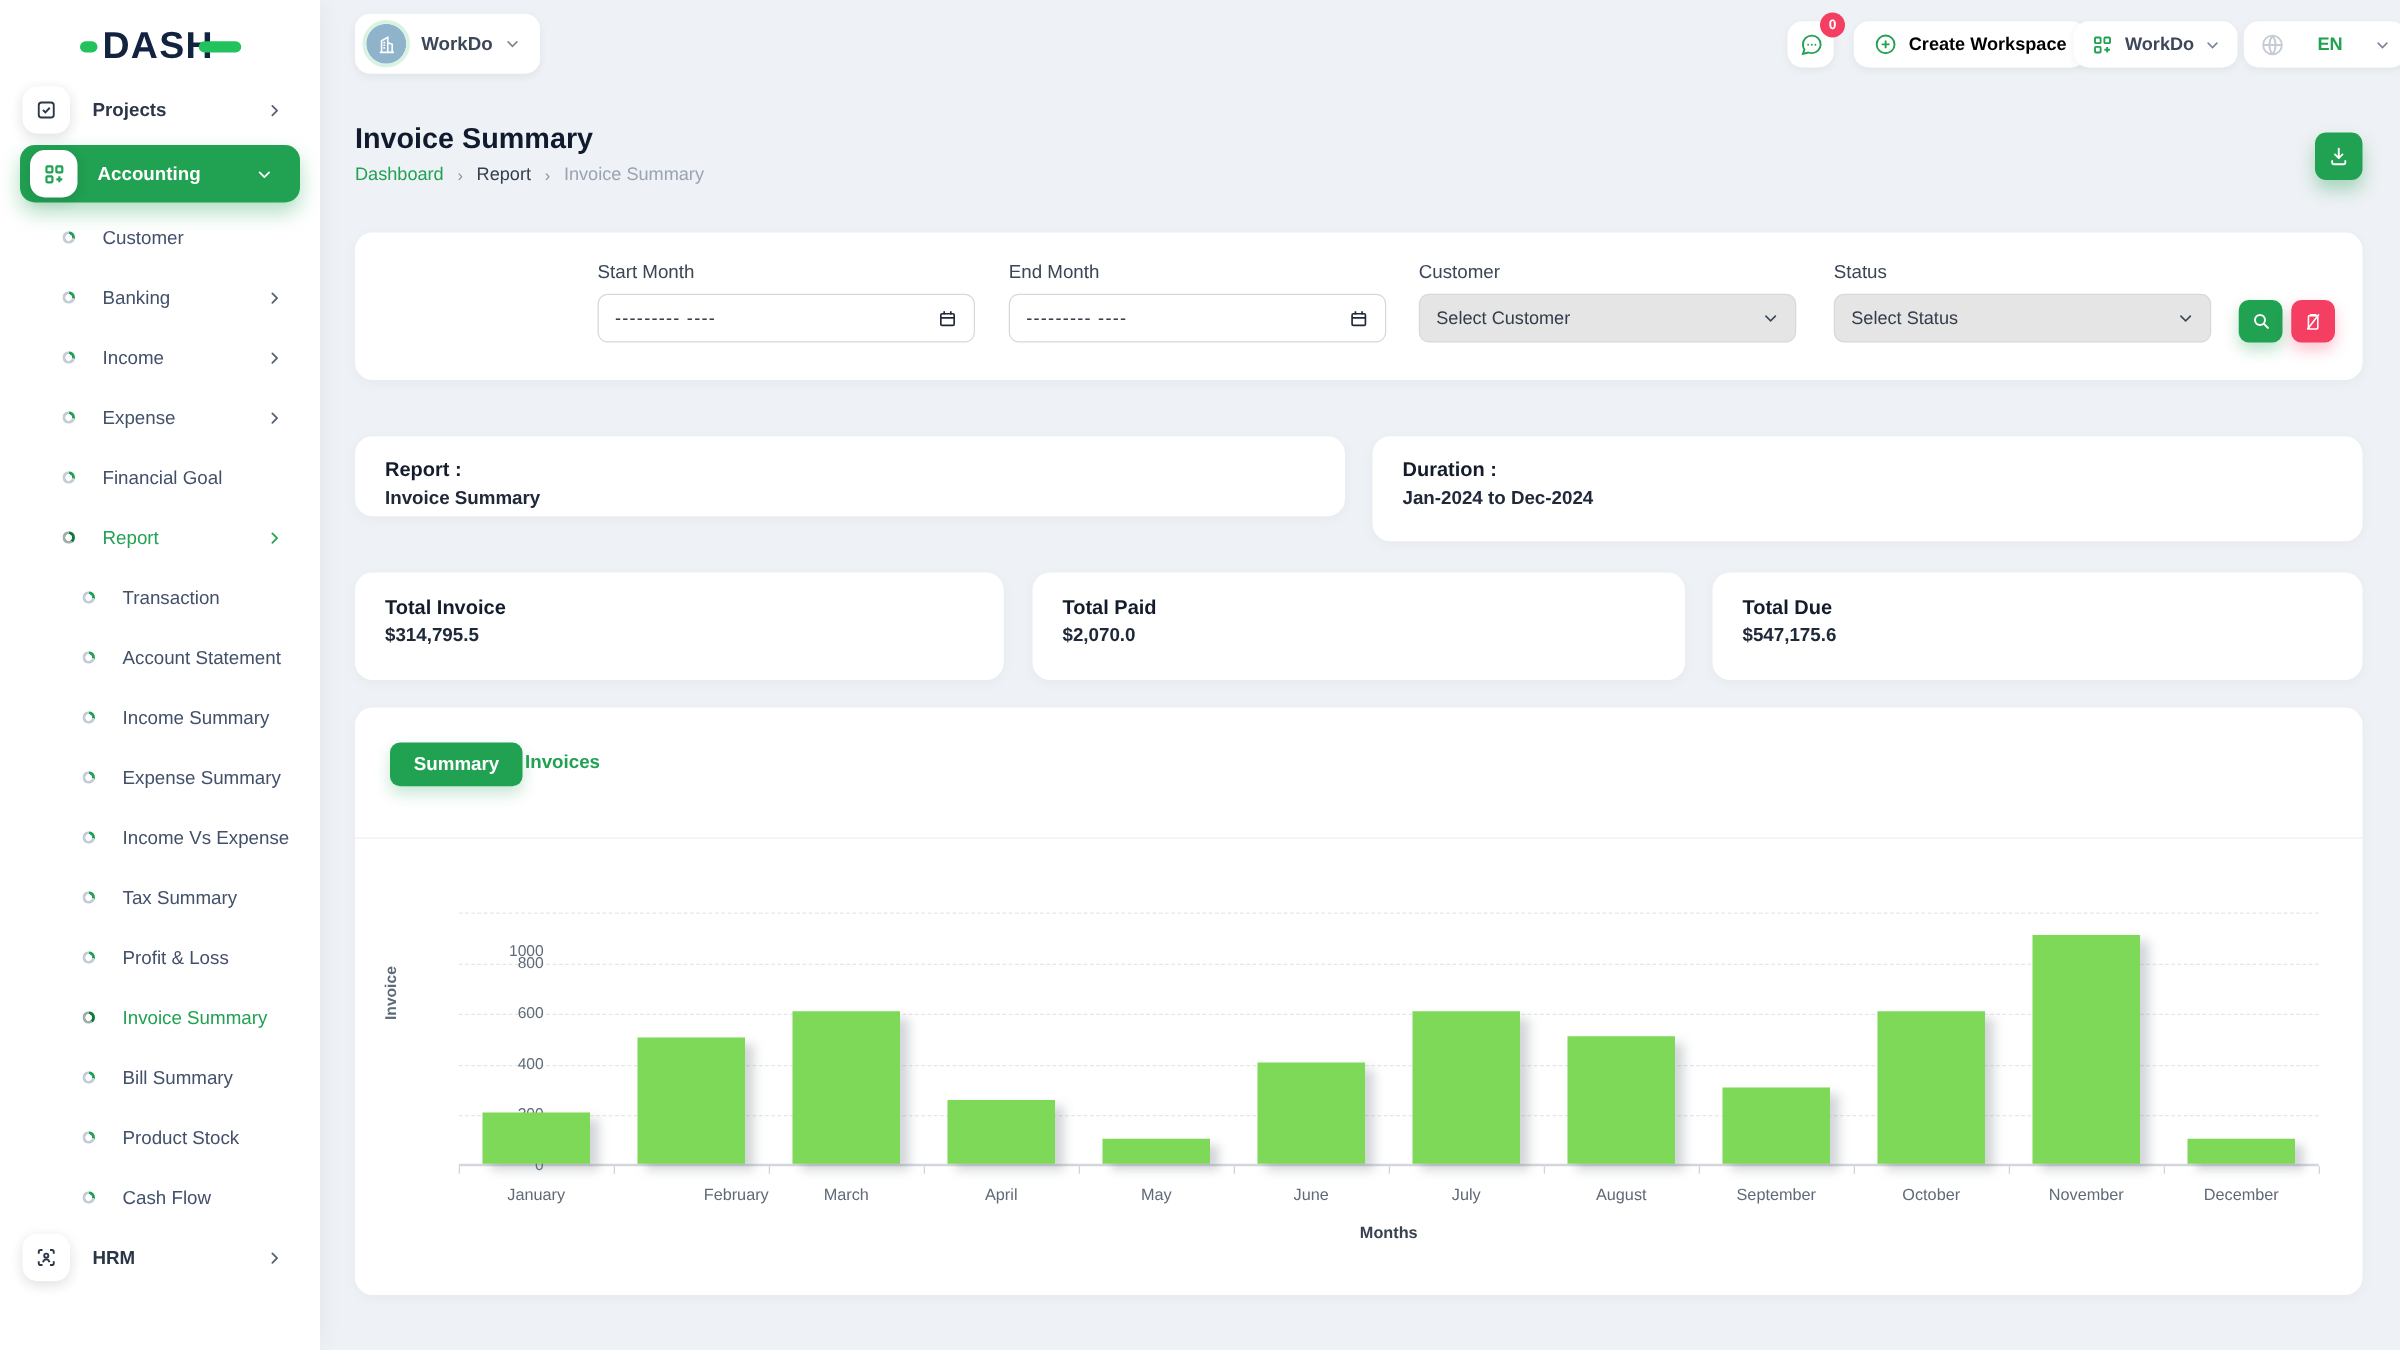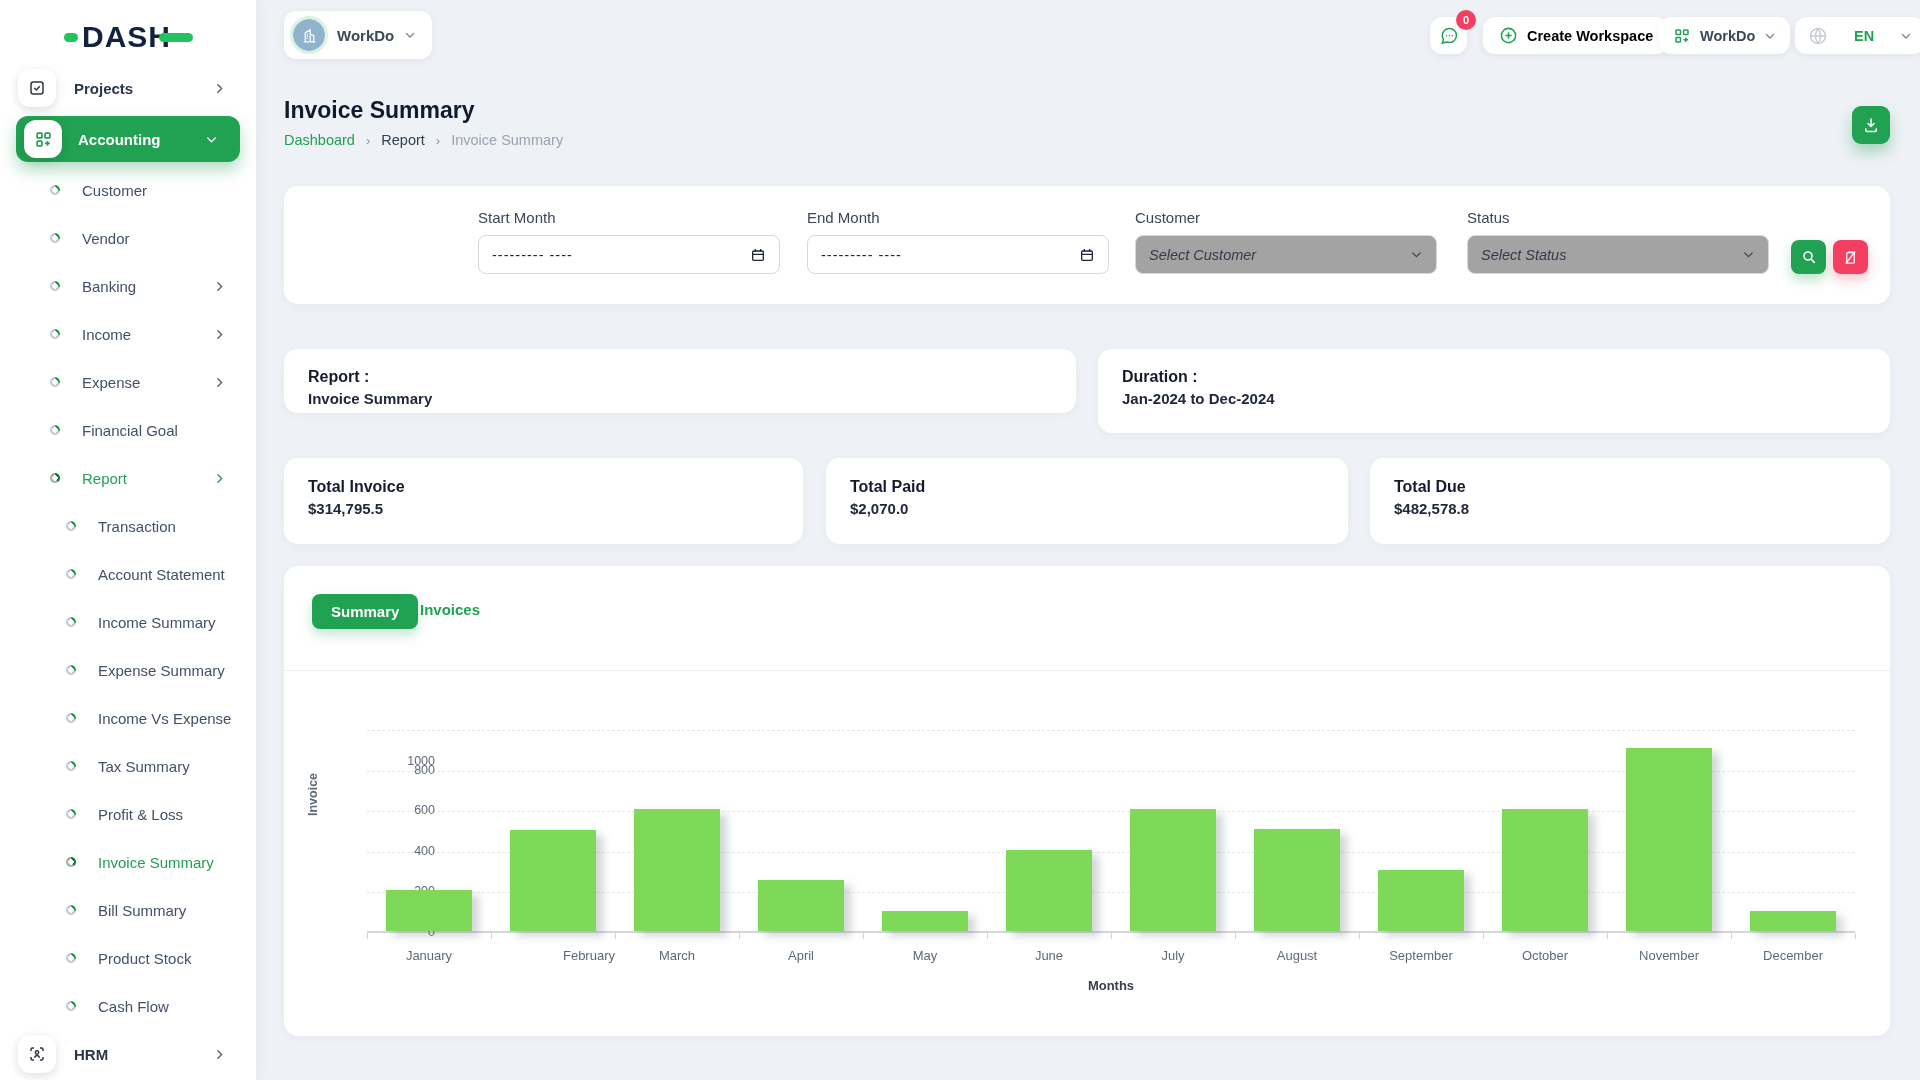--- a/index.html
+++ b/index.html
@@ -64,22 +64,22 @@
             border-radius:9px; box-shadow:0 8px 14px rgba(33,161,82,.35); display:flex; align-items:center; justify-content:center; cursor:pointer; }
 
   
   .card { position:absolute; background:#fff; border-radius:14px; box-shadow:0 2px 10px rgba(20,30,60,.04); }
   .filter-card { left:284px; top:186px; width:1606px; height:118px; }
   .fgroup { position:absolute; top:23px; }
   .fgroup .flabel { font-size:15px; color:#3b4656; margin-bottom:9px; }
   .finput { width:302px; height:39px; border:1px solid #d4d9e0; border-radius:8px; background:#fff;
             display:flex; align-items:center; padding:0 13px; font-size:14.5px; color:#333c4b; cursor:text; }
   .finput .ph { flex:1; letter-spacing:1px; color:#222a38; }
-  .fselect { width:302px; height:39px; border:1px solid #d4d9e0; border-radius:8px; background:#a3a3a3;
-             display:flex; align-items:center; padding:0 13px; font-size:14.5px; color:#333c4b; cursor:pointer;font-style:italic; }
+  .fselect { width:302px; height:39px; border:1px solid #d4d9e0; border-radius:8px; background:#e5e5e5;
+             display:flex; align-items:center; padding:0 13px; font-size:14.5px; color:#333c4b; cursor:pointer; }
   .fselect .val { flex:1; }
   .g-start { left:194px; } .g-end { left:523px; } .g-cust { left:851px; } .g-stat { left:1183px; }
   .icon-btn { position:absolute; top:54px; width:35px; height:34px; border:none; border-radius:8px;
               display:flex; align-items:center; justify-content:center; cursor:pointer; }
   .search-btn { left:1507px; background:#21a152; box-shadow:0 6px 12px rgba(33,161,82,.3); }
   .reset-btn  { left:1549px; background:#f43f63; box-shadow:0 6px 12px rgba(244,63,99,.3); }
 
   .info-card-l { left:284px; top:349px; width:792px; height:64px; padding:19px 24px; }
   .info-card-r { left:1098px; top:349px; width:792px; height:84px; padding:19px 24px; }
   .info-card-l .t1, .info-card-r .t1 { font-size:16px; font-weight:700; color:#141c2c; }
@@ -148,24 +148,20 @@
           <span class="lbl">Accounting</span>
           <span class="chev">
             <svg width="13" height="13" viewBox="0 0 24 24" style="transform:rotate(90deg)" fill="none" stroke="#ffffff" stroke-width="2.6" stroke-linecap="round" stroke-linejoin="round">
               <path d="M9 5l7 7-7 7"></path>
             </svg>
           </span>
         </div>
         <div class="nav-item sub">
           <span class="bullet"></span>
           <span class="lbl">Customer</span>
-        </div>
-        <div class="nav-item sub">
-          <span class="bullet"></span>
-          <span class="lbl">Vendor</span>
         </div>
         <div class="nav-item sub">
           <span class="bullet"></span>
           <span class="lbl">Banking</span>
           <span class="chev">
             <svg width="13" height="13" viewBox="0 0 24 24" style="transform:rotate(0deg)" fill="none" stroke="#556070" stroke-width="2.6" stroke-linecap="round" stroke-linejoin="round">
               <path d="M9 5l7 7-7 7"></path>
             </svg>
           </span>
         </div>
@@ -398,21 +394,21 @@
   <section class="card total-card tc-0">
     <div class="t1">Total Invoice</div>
     <div class="t2">$314,795.5</div>
   </section>
   <section class="card total-card tc-1">
     <div class="t1">Total Paid</div>
     <div class="t2">$2,070.0</div>
   </section>
   <section class="card total-card tc-2">
     <div class="t1">Total Due</div>
-    <div class="t2">$482,578.8</div>
+    <div class="t2">$547,175.6</div>
   </section>
 
   <section class="card chart-card">
     <button class="tab-pill">Summary</button>
     <button class="tab-link">Invoices</button>
     <div class="tab-divider"></div>
     <div class="ylabel" id="y-axis-title">Invoice</div>
     <div class="plot" id="plot">
         <div class="ytick" style="top: 195px;">0</div>
         <div class="gridline" style="top: 162.4px;"></div>

